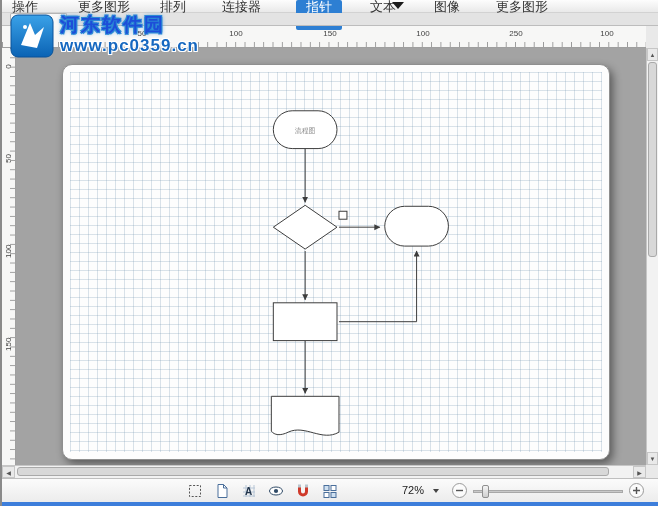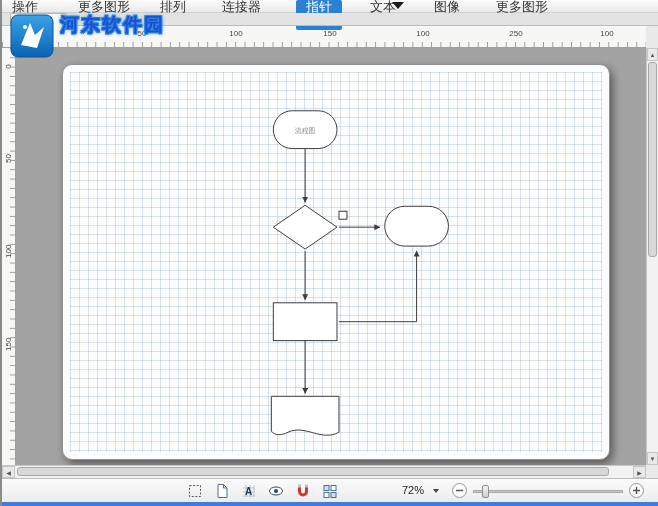--- a/index.html
+++ b/index.html
@@ -253,16 +253,17 @@
             <stop offset="1" stop-color="#0b63b4"></stop>
           </linearGradient>
         </defs>
         <rect x="1" y="1" width="42" height="42" rx="7" fill="url(#wmg)" stroke="#0a539a"></rect>
         <path d="M11 31 L20 9 L25 21 L34 13 L27 34 Z" fill="#ffffff"></path>
         <circle cx="15" cy="13" r="2" fill="#ffffff"></circle>
       </svg>
     </span>
     <span class="wm-text">
       <span class="wm-name">河东软件园</span>
+      <span class="wm-url">www.pc0359.cn</span>
     </span>
   </div>
 
 </div>
 
 </body></html>

